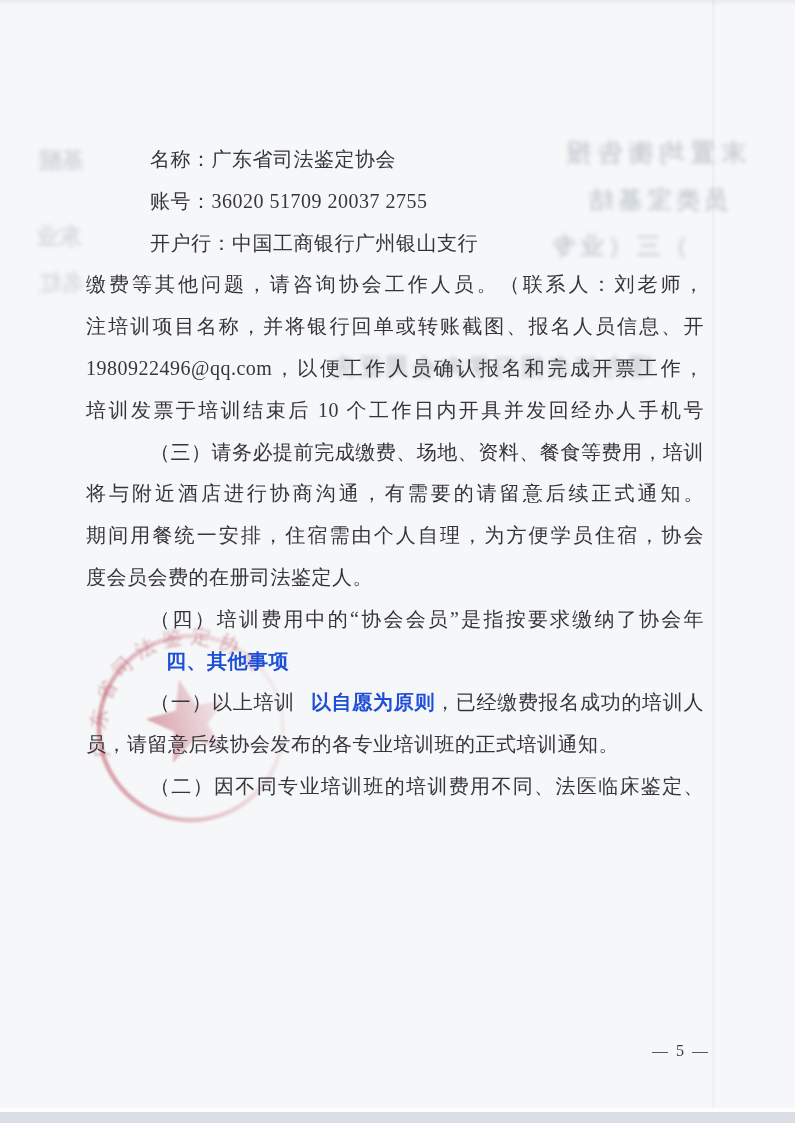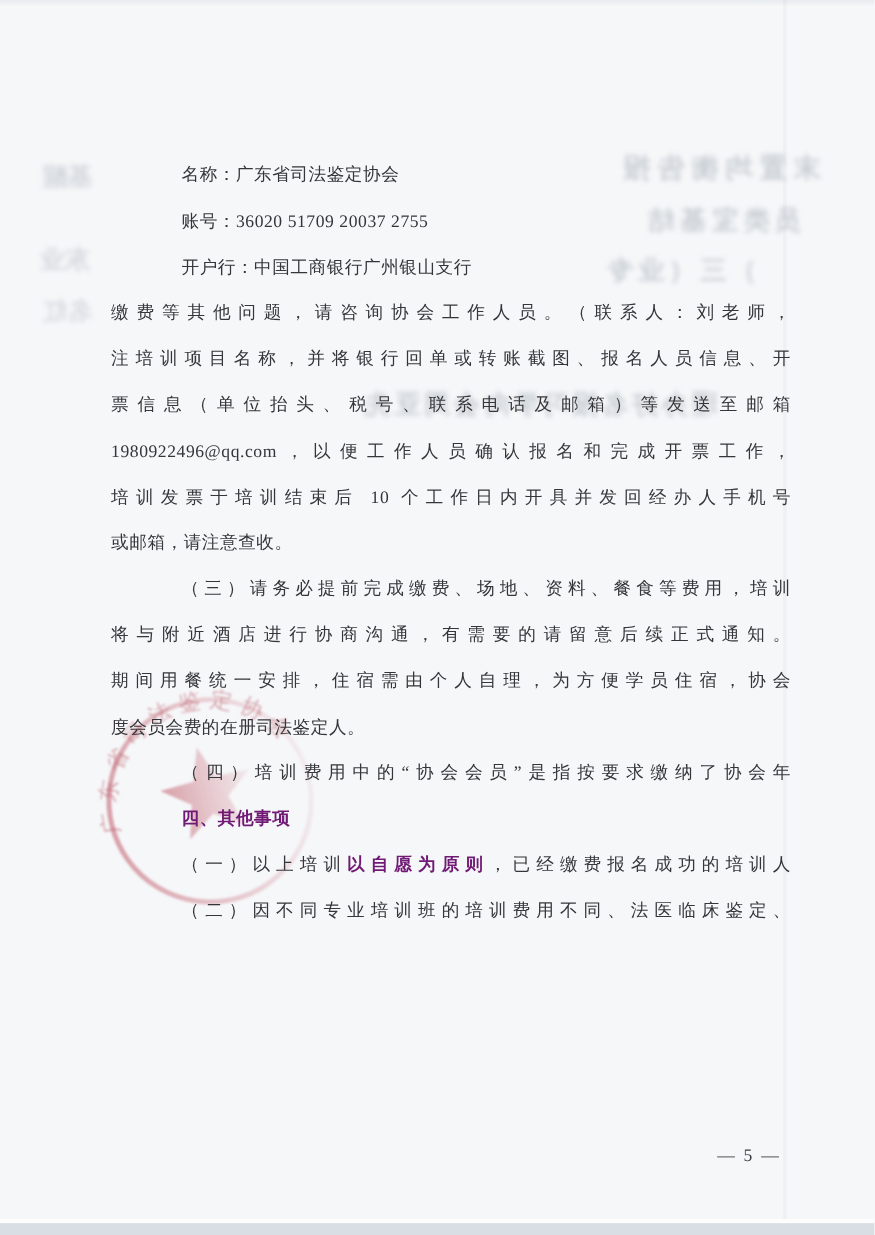--- a/index.html
+++ b/index.html
@@ -26,42 +26,43 @@
     background: #d8dee3;
   }
   .crease {
     position: absolute; top: 0; bottom: 14px; left: 712px; width: 3px;
     background: rgba(150,162,172,0.07);
   }
 
   
   .doc {
     position: absolute;
-    left: 101px; top: 139px; width: 618px;
+    left: 86px; top: 139px; width: 618px;
     color: #36363a;
-    font-size: 16px;
+    font-size: 20px;
   }
   .line {
     line-height: 41.8px;
     height: 41.8px;
     white-space: nowrap;
     letter-spacing: 0.5px;
   }
   .line.fill {
     white-space: normal;
     text-align: justify;
     text-align-last: justify;
     text-justify: inter-character;
   }
   .line.indent { padding-left: 64px; }
   .line.heading span,
   .line span.bold {
     font-family: "Liberation Sans", "DejaVu Sans", sans-serif;
     font-weight: 700;
-    color: #701a75;
+    color: #1d4ed8;
+    margin-left: 16px;
   }
 
   
   .pagenum {
     position: absolute; left: 652px; top: 1042px;
     font-size: 16px; letter-spacing: 2px;
     color: #3c3c40;
     font-family: "Liberation Serif", serif;
   }
 
@@ -124,31 +125,30 @@
       </text>
     </g>
   </svg>
 
   <main class="doc">
       <div class="line indent"><span>名称：广东省司法鉴定协会</span></div>
       <div class="line indent"><span>账号：36020 51709 20037 2755</span></div>
       <div class="line indent"><span>开户行：中国工商银行广州银山支行</span></div>
       <div class="line fill"><span>缴费等其他问题，请咨询协会工作人员。（联系人：刘老师，</span></div>
       <div class="line fill"><span>注培训项目名称，并将银行回单或转账截图、报名人员信息、开</span></div>
-      <div class="line fill"><span>票信息（单位抬头、税号、联系电话及邮箱）等发送至邮箱</span></div>
       <div class="line fill"><span>1980922496@qq.com，以便工作人员确认报名和完成开票工作，</span></div>
       <div class="line fill"><span>培训发票于培训结束后 10 个工作日内开具并发回经办人手机号</span></div>
-      <div class="line"><span>或邮箱，请注意查收。</span></div>
       <div class="line indent fill"><span>（三）请务必提前完成缴费、场地、资料、餐食等费用，培训</span></div>
       <div class="line fill"><span>将与附近酒店进行协商沟通，有需要的请留意后续正式通知。</span></div>
       <div class="line fill"><span>期间用餐统一安排，住宿需由个人自理，为方便学员住宿，协会</span></div>
       <div class="line"><span>度会员会费的在册司法鉴定人。</span></div>
       <div class="line indent fill"><span>（四）培训费用中的“协会会员”是指按要求缴纳了协会年</span></div>
       <div class="line indent heading"><span>四、其他事项</span></div>
       <div class="line indent fill"><span>（一）以上培训</span><span class="bold">以自愿为原则</span><span>，已经缴费报名成功的培训人</span></div>
+      <div class="line"><span>员，请留意后续协会发布的各专业培训班的正式培训通知。</span></div>
       <div class="line indent fill"><span>（二）因不同专业培训班的培训费用不同、法医临床鉴定、</span></div>
     </main>
 
   <div class="pagenum">— 5 —</div>
 
   <div class="edge-bottom-white"></div>
   <div class="edge-bottom"></div>
 
 </div>
 

